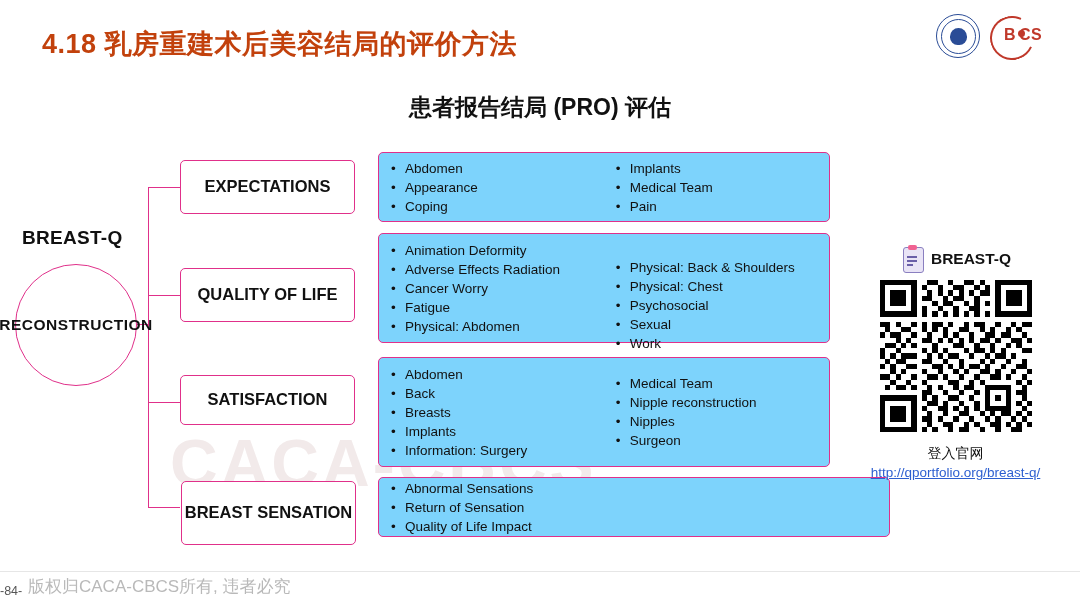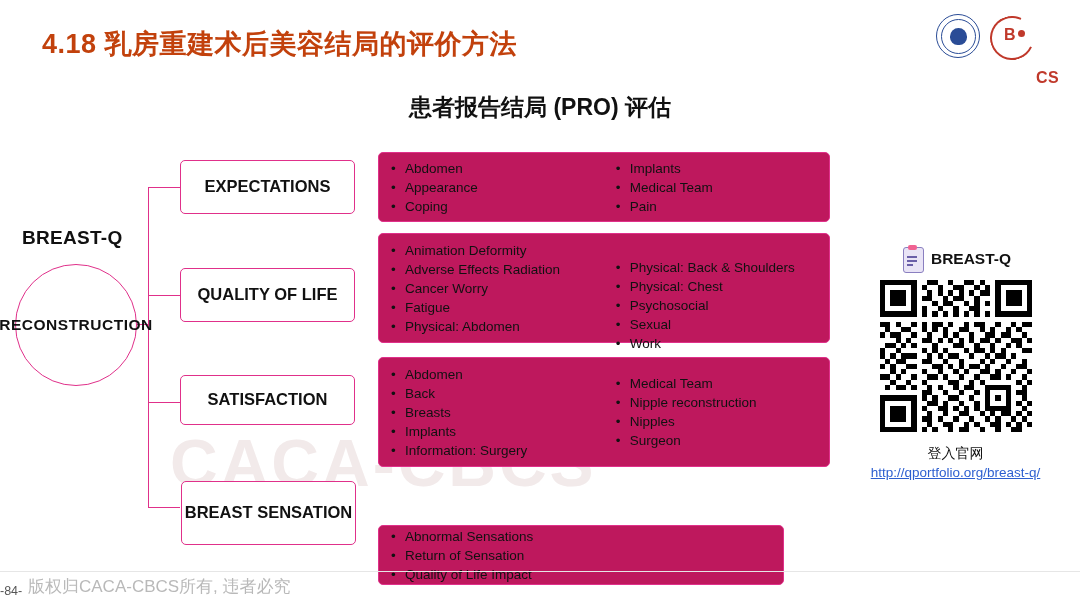--- a/index.html
+++ b/index.html
@@ -166,21 +166,21 @@
     font-weight: bold;
     color: #111;
     line-height: 1.2;
     background: #fff;
   }
   .detail-box {
     position: absolute;
     border: 1.3px solid #e0308a;
     border-radius: 5px;
     box-sizing: border-box;
-    background: #be185d;
+    background: #7dd3fc;
     padding: 8px 10px 8px 12px;
     display: flex;
     gap: 8px;
   }
   .detail-col {
     display: flex;
     flex-direction: column;
     justify-content: center;
   }
   .bullet-item {
@@ -314,21 +314,21 @@
   <div class="slide-title">4.18 乳房重建术后美容结局的评价方法</div>
 
   <div class="logo-group">
     <div class="logo-caca">
       <div class="logo-caca-inner"></div>
     </div>
     <div class="logo-bcs">
       <div class="ring"></div>
       <div class="txt">B</div>
       <div class="dot"></div>
-      <div class="txt" style="left:48px;margin-top:43px;">CS</div>
+      <div class="txt" style="left:31px;">CS</div>
     </div>
   </div>
 
   <div class="subtitle">患者报告结局 (PRO) 评估</div>
 
   <div class="diagram">
 
     <div class="conn" style="left:148px; top:187px; width:1.3px; height:321px;"></div>
     <div class="conn" style="left:137px; top:324px; width:12px; height:1.3px;"></div>
     <div class="conn" style="left:148px; top:187px; width:32px; height:1.3px;"></div>
@@ -383,21 +383,21 @@
       </div>
       <div class="detail-col" style="width:210px;">
         <div class="bullet-item">Medical Team</div>
         <div class="bullet-item">Nipple reconstruction</div>
         <div class="bullet-item">Nipples</div>
         <div class="bullet-item">Surgeon</div>
       </div>
     </div>
 
     <div class="cat-box" style="left:181px; top:481px; width:175px; height:64px;">BREAST SENSATION</div>
-    <div class="detail-box" style="left:378px; top:477px; width:406px; height:60px;margin-top:48px;">
+    <div class="detail-box" style="left:378px; top:477px; width:512px; height:60px;">
       <div class="detail-col" style="width:224px;">
         <div class="bullet-item">Abnormal Sensations</div>
         <div class="bullet-item">Return of Sensation</div>
         <div class="bullet-item">Quality of Life Impact</div>
       </div>
     </div>
   </div>
 
   <div class="qr-wrap">
     <div class="qr-head">

